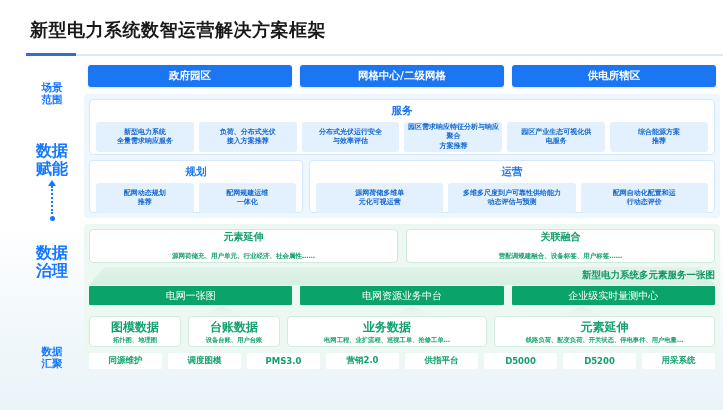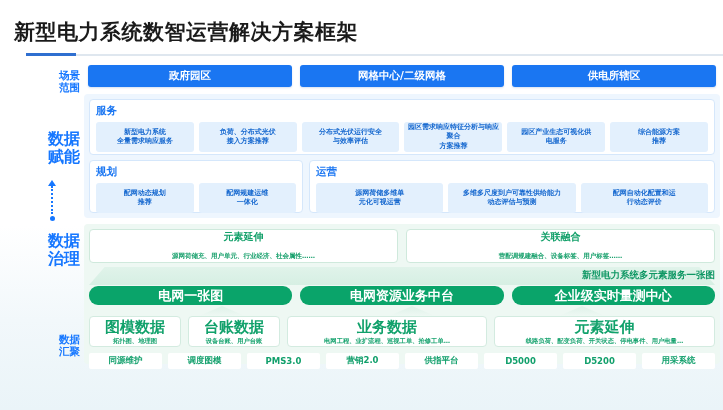--- a/index.html
+++ b/index.html
@@ -12,22 +12,22 @@
   #page {
     position: relative;
     width: 723px; height: 410px;
     background: linear-gradient(180deg, #ffffff 0%, #ffffff 55%, #f2f8fb 78%, #eaf4f8 100%);
     overflow: hidden;
   }
 
   
   #title {
     position: absolute;
-    left: 14px; top: 18px;
-    font-size: 21px;
+    left: 30px; top: 18px;
+    font-size: 18px;
     font-weight: bold;
     color: #1a1a1a;
     letter-spacing: 0.5px;
     white-space: nowrap;
   }
   #title-rule {
     position: absolute;
     left: 26px; top: 54px;
     width: 697px; height: 2px;
     background: #dfe7ef;
@@ -36,25 +36,26 @@
     position: absolute;
     left: 26px; top: 53px;
     width: 50px; height: 3px;
     background: #2f6fd0;
   }
 
   
   .side-label {
     position: absolute;
     width: 56px;
-    text-align: right;
+    text-align: center;
     color: #1677ff;
     line-height: 1.12;
     white-space: pre-line;
     font-weight: bold;
+    margin-top: 12px;
   }
   .side-small { font-size: 10.5px; left: 24px; font-weight: bold; }
   .side-big   { font-size: 16px;   left: 24px; font-weight: bold; }
 
   #label-scene     { top: 70px; }
   #label-empower   { top: 130px; }
   #label-govern    { top: 232px; }
   #label-aggregate { top: 334px; }
 
   
@@ -108,21 +109,21 @@
     border-radius: 4px;
     padding: 5px;
   }
   .blue-group {
     background: #ffffff;
     border: 1px solid #d5e7fb;
     border-radius: 4px;
     padding: 4px 6px 5px 6px;
   }
   .blue-group-title {
-    text-align: left;
+    text-align: center;
     color: #1a76f2;
     font-size: 10.5px;
     font-weight: bold;
     margin-bottom: 4px;
   }
   .blue-items { display: flex; gap: 5px; }
   .blue-item {
     flex: 1;
     background: #e3f0fd;
     border-radius: 3px;
@@ -196,24 +197,24 @@
     text-align: right;
     color: #0f9764;
     font-size: 9.5px;
     font-weight: bold;
   }
 
   #platform-row { display: flex; gap: 8px; height: 19px; margin-top: 1px; }
   .platform-pill {
     flex: 1;
     background: #0aa46a;
-    border-radius: 9px;
+    border-radius: 1px;
     color: #ffffff;
-    font-size: 13px;
-    font-weight: bold;
+    font-size: 10px;
+    font-weight: normal;
     display: flex; align-items: center; justify-content: center;
   }
 
   
   #funnels {
     position: relative;
     height: 10px;
     margin-top: 1px;
   }
   .funnel {
@@ -228,21 +229,21 @@
   .agg-card {
     background: #ffffff;
     border: 1px solid #d3ebe0;
     border-radius: 4px;
     display: flex; flex-direction: column;
     align-items: center; justify-content: center;
     padding: 2px 4px;
   }
   .agg-title {
     color: #11a16b;
-    font-size: 15px;
+    font-size: 12px;
     font-weight: bold;
     line-height: 1.2;
   }
   .agg-sub {
     color: #19a470;
     font-size: 6.3px;
     font-weight: bold;
     margin-top: 1.5px;
     line-height: 1.2;
     white-space: nowrap;

